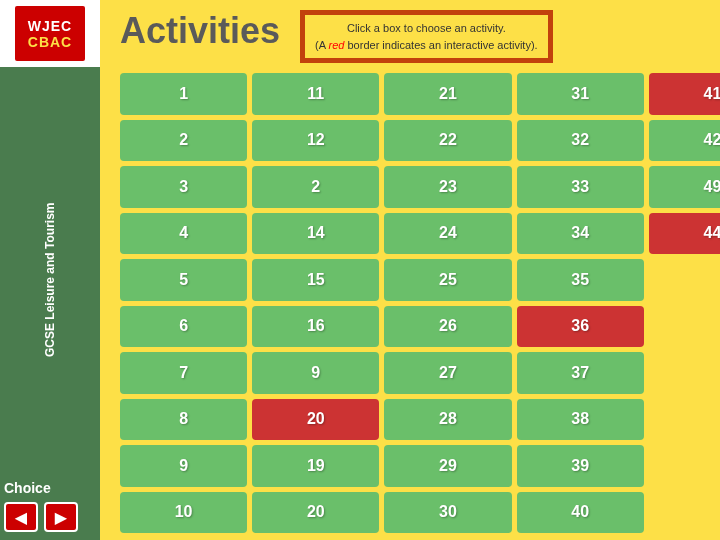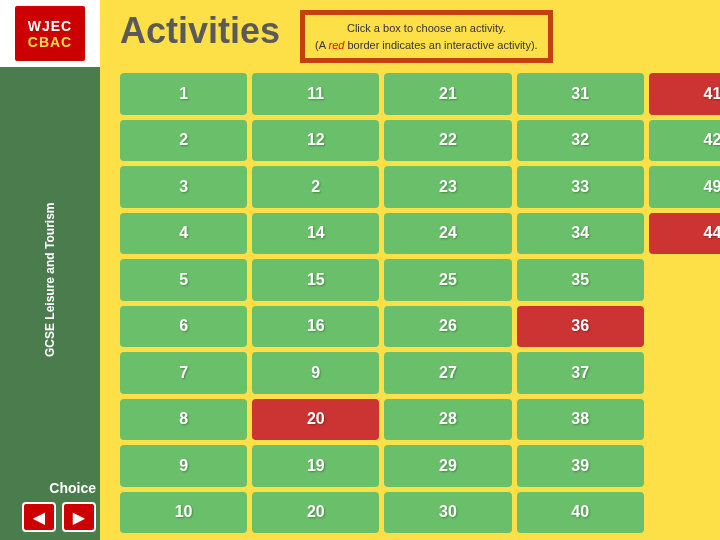--- a/index.html
+++ b/index.html
@@ -67,21 +67,21 @@
       margin-top: 20px;
       text-align: center;
       flex: 1;
     }
 
     #choice-area {
       width: 100%;
       padding: 8px 4px;
       display: flex;
       flex-direction: column;
-      align-items: flex-end;
+      align-items: flex-start;
     }
 
     #choice-label {
       color: white;
       font-weight: bold;
       font-size: 14px;
       margin-bottom: 6px;
     }
 
     #nav-buttons {

